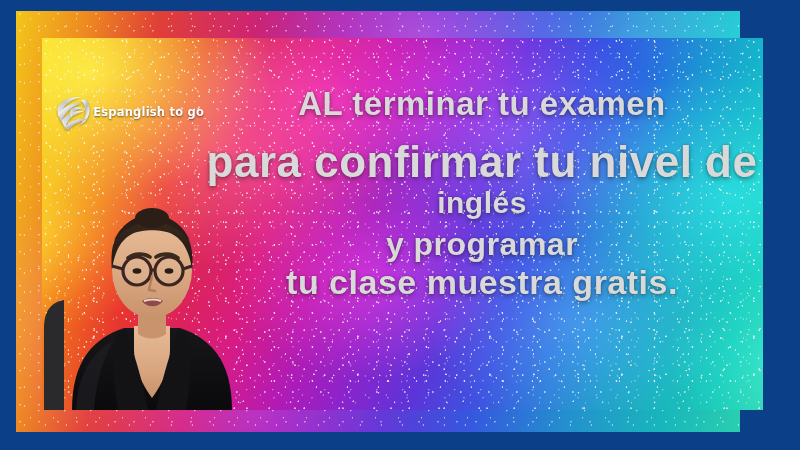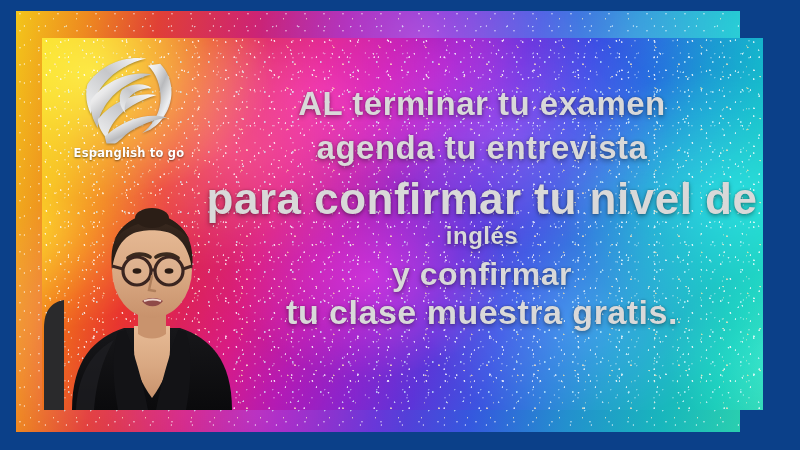--- a/index.html
+++ b/index.html
@@ -86,21 +86,21 @@
       radial-gradient(circle at 39% 79%, rgba(255,255,255,.85) 0.5px, transparent .9px);
     background-size:19px 17px,23px 21px,26px 24px,21px 19px;
   }
 
   
   #back-layer{left:16px;top:11px;width:724px;height:421px;}
   #front-layer{left:42px;top:38px;width:721px;height:372px;}
 
   
   #logo-block{position:absolute;left:12px;top:8px;width:150px;height:130px;
-    display:flex;flex-direction:column;align-items:center;justify-content:flex-start;}
+    display:flex;flex-direction:row;align-items:center;justify-content:flex-start;}
   #logo-mark{width:104px;height:98px;display:block;filter:drop-shadow(0 1px 1px rgba(0,0,0,.35));}
   #logo-text{margin-top:2px;color:#fff;font-size:11.5px;font-weight:bold;
     letter-spacing:.2px;text-shadow:0 1px 2px rgba(0,0,0,.55);
     font-family:"DejaVu Sans","Liberation Sans",sans-serif;white-space:nowrap;}
 
   
   #presenter{position:absolute;left:0px;top:140px;width:220px;height:232px;overflow:hidden;}
   #presenter svg{display:block;width:100%;height:100%;}
 
   
@@ -109,21 +109,21 @@
     font-family:Liberation Sans, sans-serif;
     font-weight:bold;font-size:33px;line-height:1.12;
     letter-spacing:.5px;
     text-shadow:0 2px 5px rgba(0,0,0,.38), 0 0 2px rgba(0,0,0,.25);
     margin-top:44px;
   }
   #headline .ln{display:block;white-space:nowrap;}
   .ln.s1{font-size:33px;}
   .ln.s2{font-size:33px;}
   .ln.s3{font-size:44px;}
-  .ln.s4{font-size:24px;}
+  .ln.s4{font-size:30px;}
   .ln.s5{font-size:32px;}
   .ln.s6{font-size:34px;}
   .sp{display:block;height:7px;}
 </style>
 </head>
 <body>
 
 <div id="stage">
 
   <div class="galaxy" id="back-layer">
@@ -224,22 +224,21 @@
         <path d="M110 98 L107 112 L113 113" stroke="#b07f5c" stroke-width="2.4" fill="none" stroke-linecap="round"></path>
 
         <path d="M100 123 C106 119 116 119 121 123 C116 130 105 130 100 123 Z" fill="#8f4a48"></path>
         <path d="M102 123 C108 121 114 121 119 123" stroke="#efd6cd" stroke-width="2" fill="none"></path>
       </svg>
     </div>
 
     <div id="headline">
       <span class="ln s1">AL terminar tu examen</span>
       <span class="sp"></span>
-      <span class="ln s2">agenda tu entrevista</span>
       <span class="sp"></span>
       <span class="ln s3">para confirmar tu nivel de</span>
       <span class="ln s4">inglés</span>
       <span class="sp"></span>
-      <span class="ln s5">y confirmar</span>
+      <span class="ln s5">y programar</span>
       <span class="ln s6">tu clase muestra gratis.</span>
     </div>
   </div>
 </div>
 
 </body></html>

